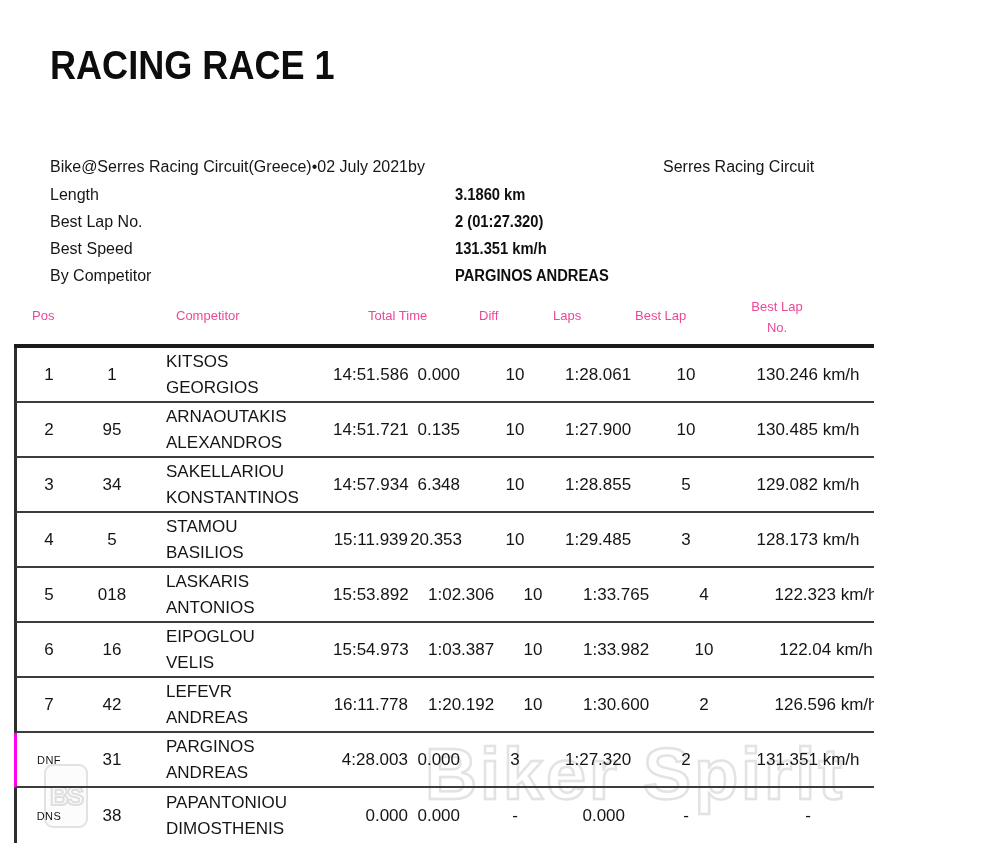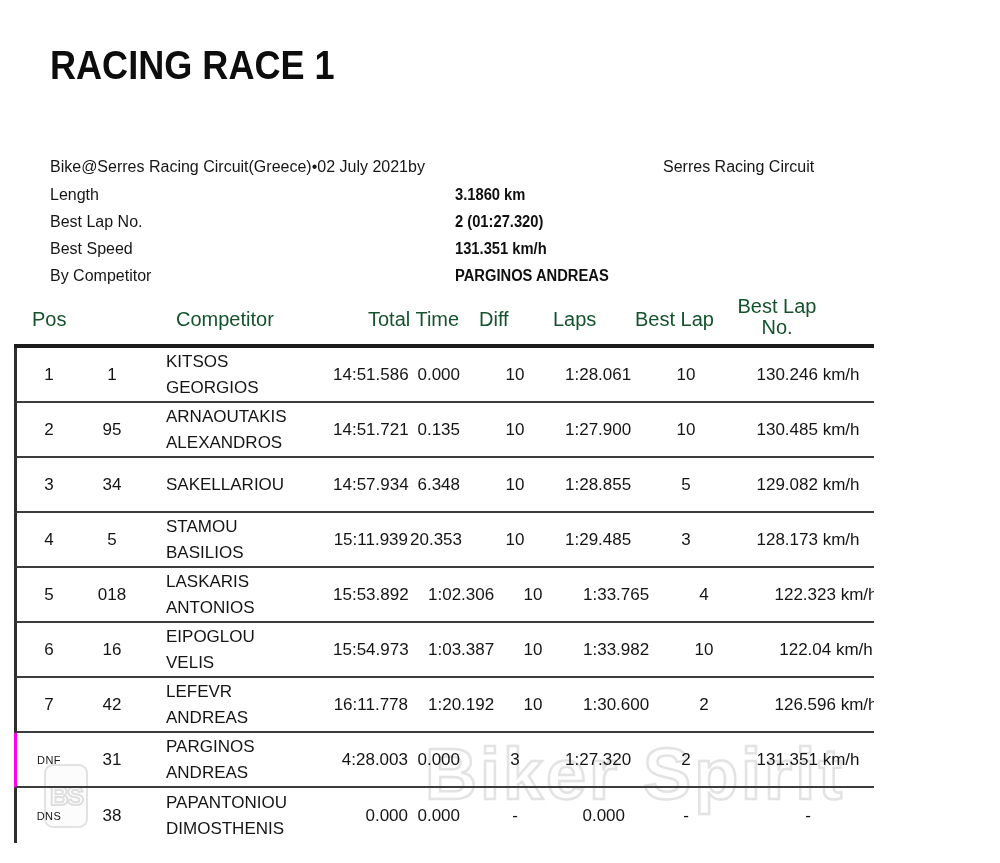--- a/index.html
+++ b/index.html
@@ -18,21 +18,21 @@
   .info-line1 { position:absolute; top:0; left:0; width:900px; }
   .circuit { position:absolute; left:613px; top:0; white-space:nowrap; }
   .info-row { position:absolute; left:0; width:900px; }
   .info-row .lbl { position:absolute; left:0; }
   .info-row .val {
     position:absolute; left:405px; font-weight:700; display:inline-block;
     transform:scaleX(.92); transform-origin:left center; white-space:nowrap; color:#0f0f0f;
   }
   .r1{top:28px} .r2{top:55px} .r3{top:82px} .r4{top:109px}
   
-  .thead { position:absolute; left:0; top:294px; width:1000px; height:50px; font-size:20px; color:#14532d; }
+  .thead { position:absolute; left:0; top:294px; width:1000px; height:50px; font-size:13px; color:#ec4899; }
   .th { position:absolute; top:14px; white-space:nowrap; }
   .th-pos{left:32px} .th-competitor{left:176px} .th-total{left:368px}
   .th-diff{left:479px} .th-laps{left:553px} .th-bestlap{left:635px}
   .th-bestlapno{left:734px; top:2px; width:86px; text-align:center; line-height:21px;}
   .th-bestspeed{left:893px}
   
   .tbl { position:absolute; left:14px; top:344px; width:983px; border-top:4px solid #1b1b1b; }
   .row {
     position:relative; z-index:2; display:grid; height:55px; align-items:center;
     grid-template-columns:64px 62px 190px 77px 55px 100px 66px 110px 152px 1fr;
@@ -150,20 +150,21 @@
       <div class="cell c-bestlapno">10</div>
       <div class="cell c-bestspeed">130.485 km/h</div>
       <div class="cell"></div>
     </div>
 
     <div class="row">
       <div class="cell c-pos">3</div>
       <div class="cell c-num">34</div>
       <div class="cell c-name">
         <div>SAKELLARIOU</div>
+        <div>KONSTANTINOS</div>
       </div>
       <div class="cell c-total">14:57.934</div>
       <div class="cell c-diff">6.348</div>
       <div class="cell c-laps">10</div>
       <div class="cell c-bestlap">1:28.855</div>
       <div class="cell c-bestlapno">5</div>
       <div class="cell c-bestspeed">129.082 km/h</div>
       <div class="cell"></div>
     </div>
 

